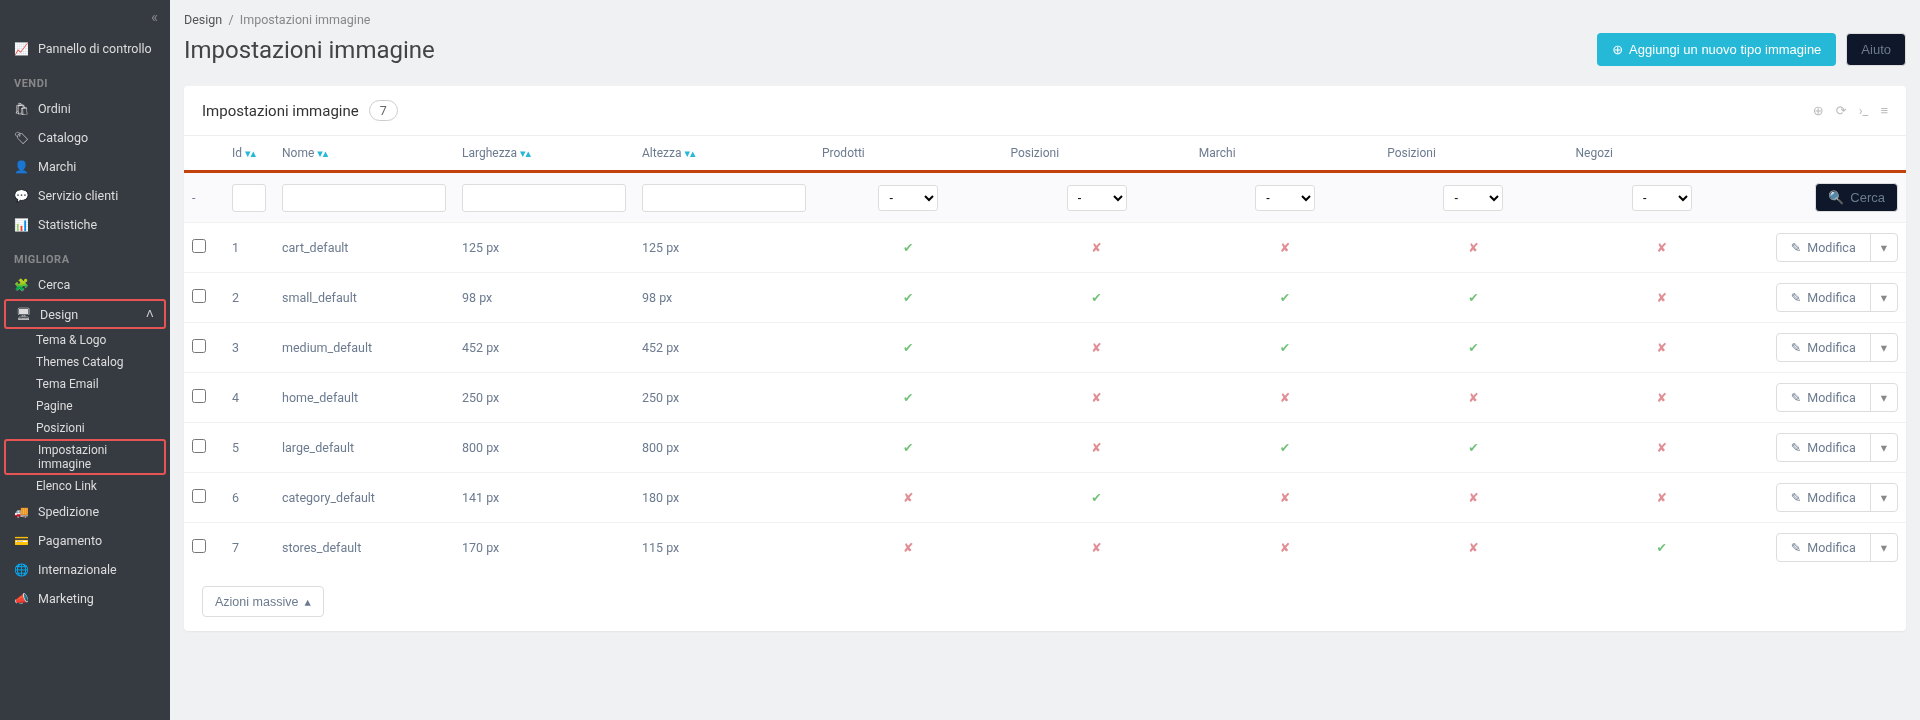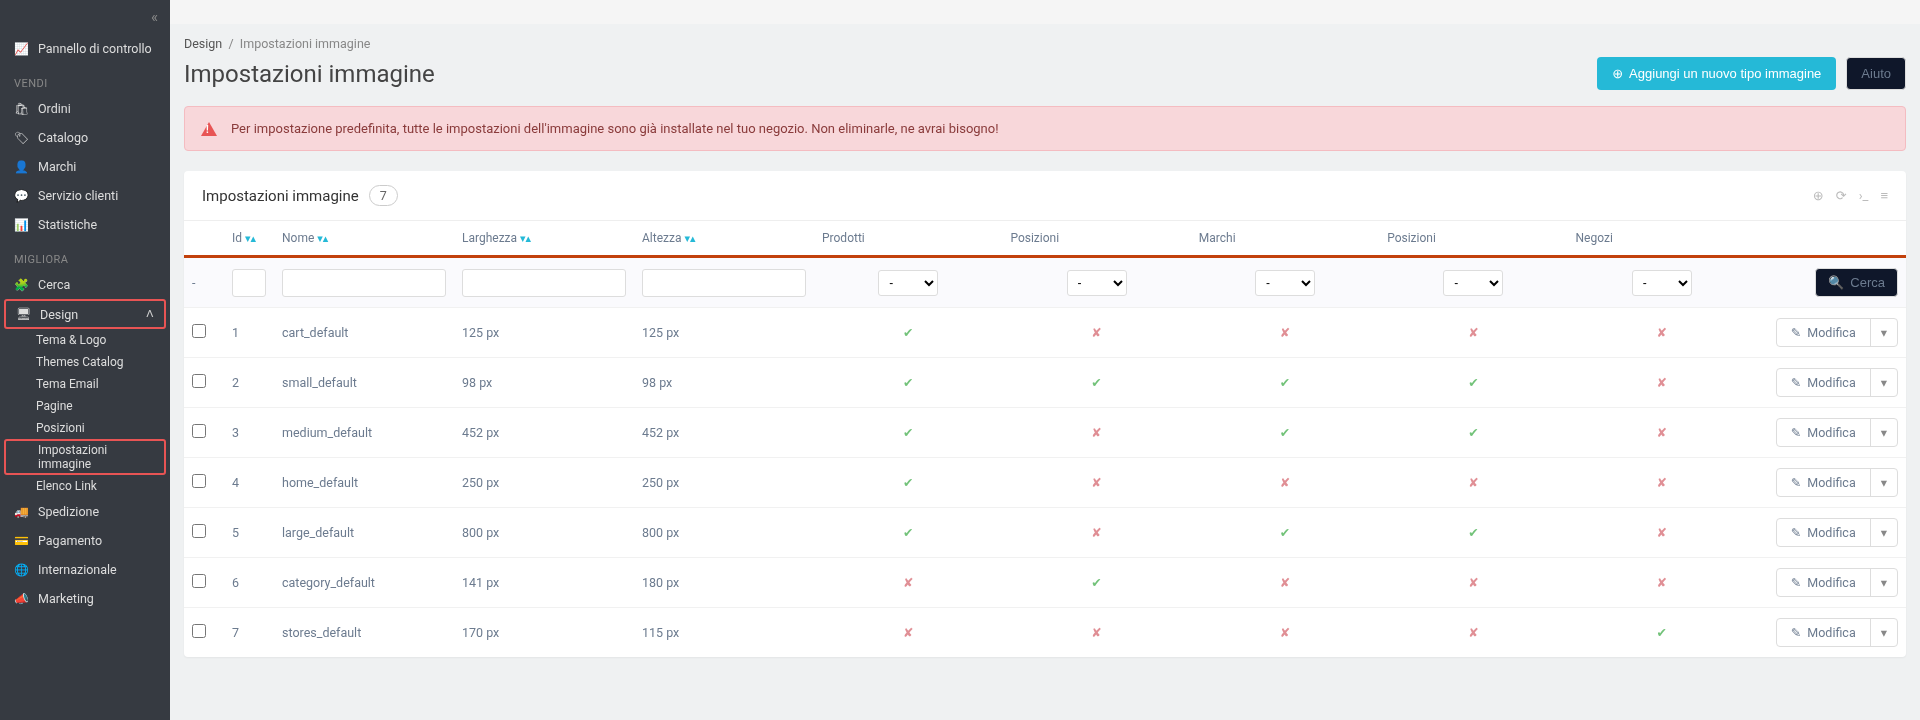--- a/index.html
+++ b/index.html
@@ -2,26 +2,26 @@
 <html><head>
 <meta charset="utf-8">
 <style>
   * { box-sizing: border-box; margin: 0; padding: 0; }
   body { font-family: -apple-system, BlinkMacSystemFont, "Segoe UI", Roboto, sans-serif; font-size: 13px; color: #555; background: #f5f5f5; }
   .app { display: flex; height: 100vh; }
   .sidebar { width: 170px; background: #363a41; color: #aaa; padding: 0; overflow-y: auto; flex-shrink: 0; }
   .collapse-btn { text-align: right; padding: 8px 12px; font-size: 15px; color:#888; cursor:pointer;}
   .side-item { display:flex; align-items:center; gap:10px; padding: 7px 14px; font-size:12.5px; color:#ddd; cursor:pointer;}
   .side-item.active { border:2px solid #e85454; border-radius:3px; margin:0 4px; padding:5px 10px;}
-  .side-section { padding: 14px 14px 4px 14px; font-size:11px; color:#888; letter-spacing:.5px;}
+  .side-section { padding: 14px 14px 4px 14px; font-size:11px; color:#888; letter-spacing:.5px;font-weight:bold;}
   .side-sub { padding: 4px 14px 4px 36px; font-size:12px; color:#ddd; cursor:pointer;}
   .side-sub.active { border:2px solid #e85454; border-radius:3px; margin:0 4px; padding:2px 10px 2px 32px;}
   .side-chevron { margin-left:auto; font-size:14px; color:#ccc;}
   .sicon { width:14px; text-align:center; font-size:12px;}
-  .main { flex:1; overflow-y:auto; background:#eff1f2; padding: 8px 14px 29px 14px; margin-top: 24px;}
+  .main { flex:1; overflow-y:auto; background:#eff1f2; padding: 8px 14px 29px 14px;}
   .breadcrumb { font-size:12.5px; color:#888; padding:4px 0;}
   .breadcrumb a { color:#555; text-decoration:none;}
   .title-row { display:flex; align-items:center; justify-content:space-between; margin-top:2px;}
   .title-row h1 { font-size:24px; font-weight:400; color:#444;}
   .title-actions { display:flex; gap:10px;}
   .btn { border-radius:4px; padding:8px 14px; font-size:13px; cursor:pointer; border:1px solid transparent; display:flex; align-items:center; gap:6px;}
   .btn-primary { background:#25b9d7; color:#fff;}
   .btn-light { background:#0f172a; border:1px solid #ddd; color:#6c7b8f;}
   .alert { margin-top:16px; background:#f8d7da; border:1px solid #f4bcc1; border-radius:4px; padding:14px 16px; color:#8a3b3b; display:flex; gap:14px; align-items:center;}
   .alert-icon { width:0; height:0; border-left:8px solid transparent; border-right:8px solid transparent; border-bottom:14px solid #e85454; position:relative;}
@@ -131,24 +131,20 @@
         <button class="btn btn-primary">
           <span>⊕</span>
           <span>Aggiungi un nuovo tipo immagine</span>
         </button>
         <button class="btn btn-light">
           <span>Aiuto</span>
         </button>
       </div>
     </div>
 
-    <div class="alert">
-      <span class="alert-icon"></span>
-      <span>Per impostazione predefinita, tutte le impostazioni dell'immagine sono già installate nel tuo negozio. Non eliminarle, ne avrai bisogno!</span>
-    </div>
 
     <div class="card">
       <div class="card-head">
         <div class="card-title">
           <span>Impostazioni immagine</span>
           <span class="count-badge">7</span>
         </div>
         <div class="toolbar-icons">
           <span>⊕</span>
           <span>⟳</span>
@@ -338,15 +334,21 @@
                   <div class="split">
                     <span class="split-main"><span>✎</span> Modifica</span>
                     <span class="split-caret">▾</span>
                   </div>
                 </div>
               </td>
             </tr>
           </tbody>
       </table>
 
+      <div class="card-foot">
+        <button class="bulk">
+          <span>Azioni massive</span>
+          <span>▴</span>
+        </button>
+      </div>
     </div>
   </main>
 </div>
 
 </body></html>

